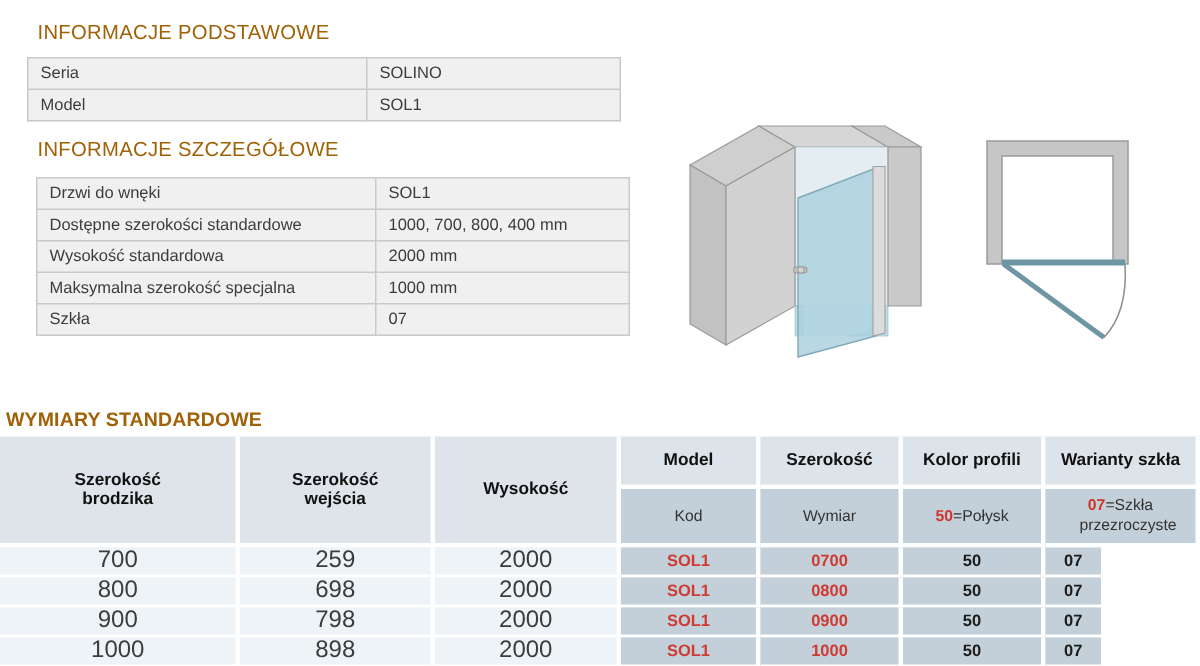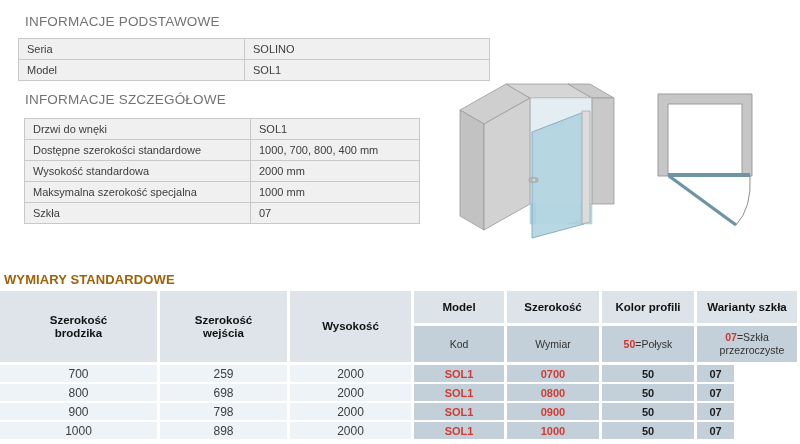--- a/index.html
+++ b/index.html
@@ -16,21 +16,21 @@
     color: #3a3a3a;
     overflow: hidden;
   }
 
   
   .sec-heading {
     position: absolute;
     font-size: 13.5px;
     font-weight: 400;
     letter-spacing: .2px;
-    color: #737373;
+    color: #a16207;
     white-space: nowrap;
   }
   #heading-basic { left: 25px; top: 14px; }
   #heading-detail { left: 25px; top: 92px; }
 
   .sec-heading-dark {
     position: absolute;
     left: 4px;
     top: 272px;
     font-size: 13px;
@@ -48,21 +48,21 @@
     font-size: 11px;
     table-layout: fixed;
   }
   .info-table td {
     border: 1px solid #c9c9c9;
     padding: 4px 8px;
     height: 21px;
     color: #3c3c3c;
     vertical-align: middle;
   }
-  #table-basic { left: 18px; top: 38px; width: 472px; }
+  #table-basic { left: 18px; top: 38px; width: 396px; }
   #table-basic .c-label { width: 226px; }
   #table-detail { left: 24px; top: 118px; width: 396px; }
   #table-detail .c-label { width: 226px; }
 
   
   #table-dims {
     position: absolute;
     left: 0px;
     top: 291px;
     width: 800px;
@@ -105,21 +105,21 @@
     border-bottom: 3px solid #ffffff;
     line-height: 13px;
   }
 
   .cell-left {
     background: #edf3f6;
     height: 19px;
     color: #3c3c3c;
     border-right: 3px solid #ffffff;
     border-bottom: 2px solid #ffffff;
-    font-size: 12px;
+    font-size: 16px;
   }
   .cell-right {
     background: #c3d0d9;
     height: 19px;
     font-weight: bold;
     font-size: 11px;
     color: #1c1c1c;
     border-right: 3px solid #ffffff;
     border-bottom: 2px solid #ffffff;
   }

